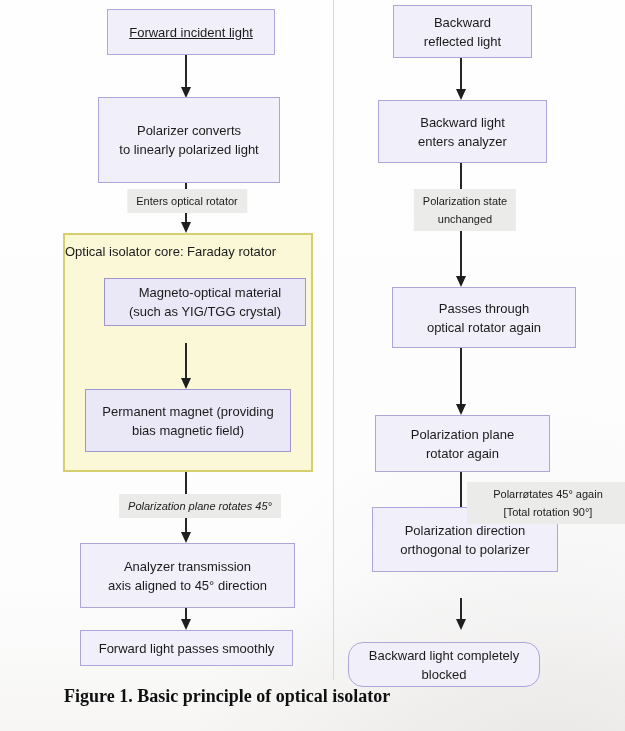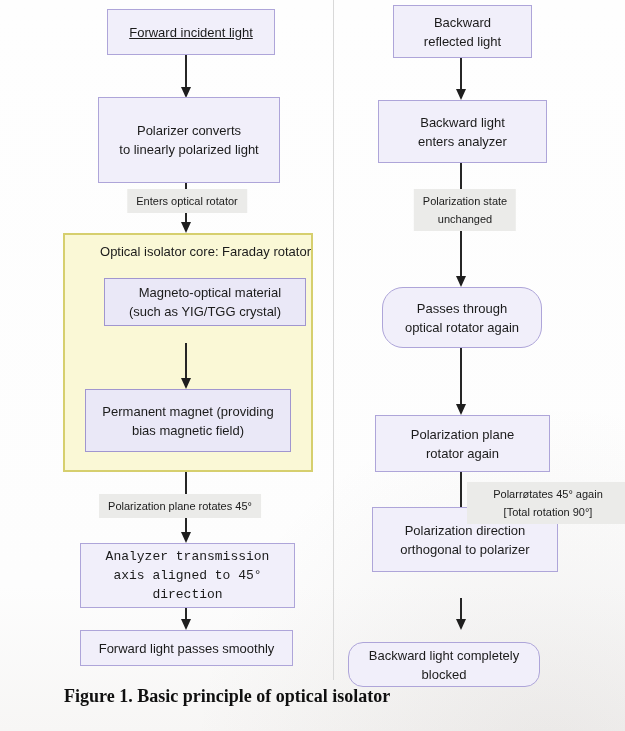--- a/index.html
+++ b/index.html
@@ -49,21 +49,21 @@
     box-sizing: border-box;
     background: #faf8d6;
     border: 2px solid #d6cf6e;
     z-index: 1;
   }
   .group-title {
     position: absolute;
     top: 9px;
     left: 0;
     width: 100%;
-    text-align: right;
+    text-align: left;
     font-size: 13px;
     z-index: 2;
   }
   .flow-label {
     position: absolute;
     background: #ebebe9;
     font-size: 11px;
     line-height: 18px;
     text-align: center;
     padding: 3px 9px;
@@ -141,23 +141,23 @@
   </div>
 
   <div class="box inner" style="left:85px; top:389px; width:206px; height:63px;">Permanent magnet (providing
 bias magnetic field)</div>
 
   <div class="arrow" style="left:180px; top:472px; height:71px;">
     <div class="arrow-line"></div>
     <div class="arrow-head"></div>
   </div>
 
-  <div class="flow-label centered" style="left:180px; top:494px;">Polarization plane rotates 45°</div>
-
-  <div class="box" style="left:80px; top:543px; width:215px; height:65px;font-family:Liberation Mono, monospace;">Analyzer transmission
+  <div class="flow-label centered" style="left:200px; top:494px;font-style:italic;">Polarization plane rotates 45°</div>
+
+  <div class="box" style="left:80px; top:543px; width:215px; height:65px;">Analyzer transmission
 axis aligned to 45° direction</div>
 
   <div class="arrow" style="left:180px; top:608px; height:22px;">
     <div class="arrow-line"></div>
     <div class="arrow-head"></div>
   </div>
 
   <div class="box" style="left:80px; top:630px; width:213px; height:36px;">Forward light passes smoothly</div>
 
   <div class="box" style="left:393px; top:5px; width:139px; height:53px;">Backward
@@ -172,21 +172,21 @@
 enters analyzer</div>
 
   <div class="arrow" style="left:455px; top:163px; height:124px;">
     <div class="arrow-line"></div>
     <div class="arrow-head"></div>
   </div>
 
   <div class="flow-label centered" style="left:465px; top:189px;">Polarization state
 unchanged</div>
 
-  <div class="box" style="left:382px; top:287px; width:160px; height:61px;border-radius:21px;">Passes through
+  <div class="box" style="left:392px; top:287px; width:184px; height:61px;">Passes through
 optical rotator again</div>
 
   <div class="arrow" style="left:455px; top:348px; height:67px;">
     <div class="arrow-line"></div>
     <div class="arrow-head"></div>
   </div>
 
   <div class="box" style="left:375px; top:415px; width:175px; height:57px;">Polarization plane
 rotator again</div>
 

